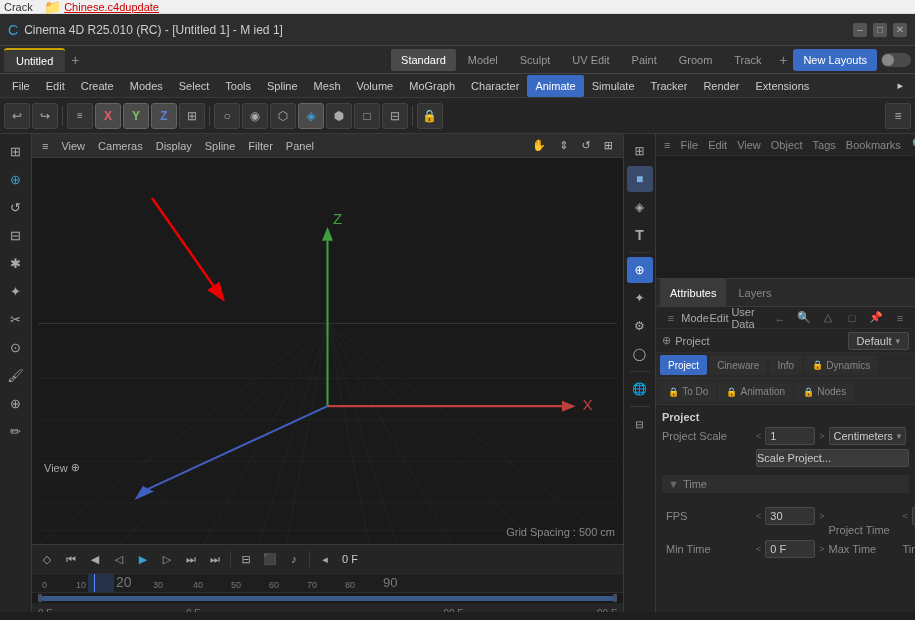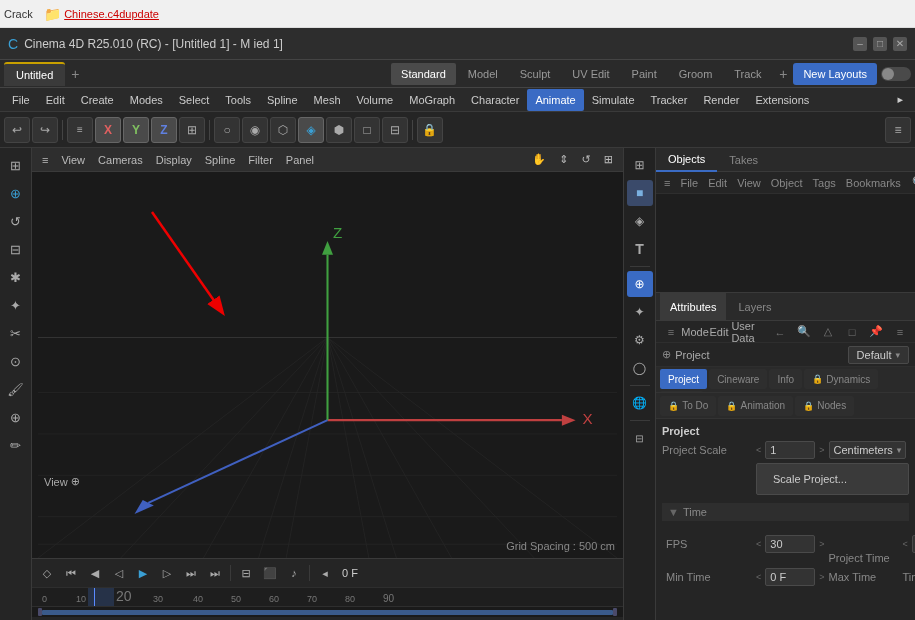--- a/index.html
+++ b/index.html
@@ -75,24 +75,24 @@
     .attr-section { margin: 4px 0; }
     .attr-section-header { background: #2e2e2e; padding: 3px 6px; font-size: 11px; color: #888; cursor: pointer; display: flex; align-items: center; gap: 4px; }
     .attr-section-arrow { color: #666; }
 
     
     .sub-tabs { display: flex; align-items: center; padding: 0 4px; gap: 2px; height: 24px; border-bottom: 1px solid #333; flex-wrap: wrap; overflow: hidden; }
     .sub-tab { padding: 0 8px; height: 20px; display: flex; align-items: center; font-size: 10px; color: #888; cursor: pointer; border-radius: 2px; background: #2e2e2e; gap: 3px; }
     .sub-tab.active { background: #3a6bc4; color: #fff; }
 
     
-    .scale-btn { background: #3a3a3a; border: 1px solid #4a4a4a; border-radius: 2px; color: #ccc; font-size: 11px; height: 32px; padding: 0 16px; cursor: pointer; display: flex; align-items: center; }
-
-    
-    .system-bar { background: #f0f0f0; height: 28px; display: flex; align-items: center; padding: 0 4px; border-bottom: 1px solid #ddd; }
+    .scale-btn { background: #3a3a3a; border: 1px solid #4a4a4a; border-radius: 2px; color: #ccc; font-size: 11px; height: 18px; padding: 0 0; cursor: pointer; display: flex; align-items: center; }
+
+    
+    .system-bar { background: #f0f0f0; height: 14px; display: flex; align-items: center; padding: 0 4px; border-bottom: 1px solid #ddd; }
 
     
     .folder-icon { color: #c8a000; font-size: 14px; }
     .left-tools { width: 32px; background: #252525; border-right: 1px solid #3a3a3a; display: flex; flex-direction: column; align-items: center; padding: 4px 0; gap: 2px; }
     .viewport-body { flex: 1; background: #1a1a1a; position: relative; overflow: hidden; }
 
     
     .timeline-section { height: 68px; background: #252525; border-top: 1px solid #3a3a3a; flex-shrink: 0; }
     .tl-top { height: 28px; display: flex; align-items: center; padding: 0 4px; gap: 2px; }
     .tl-ruler { height: 20px; background: #1e1e1e; display: flex; align-items: center; padding: 0 6px; overflow: hidden; border-top: 1px solid #2e2e2e; border-bottom: 1px solid #2e2e2e; position: relative; }
@@ -319,21 +319,21 @@
         <div style="position:relative;width:100%;height:100%;display:flex;align-items:flex-end;padding-bottom:2px;padding-left:4px;">
           <div style="position:absolute;left:4px;"><span style="font-size:9px;color:#777;">0</span></div>
           <div style="position:absolute;left:38px;"><span style="font-size:9px;color:#777;">10</span></div>
           <div style="position:absolute;left:78px;"><span style="font-size:14px;color:#777;">20</span></div>
           <div style="position:absolute;left:115px;"><span style="font-size:9px;color:#777;">30</span></div>
           <div style="position:absolute;left:155px;"><span style="font-size:9px;color:#777;">40</span></div>
           <div style="position:absolute;left:193px;"><span style="font-size:9px;color:#777;">50</span></div>
           <div style="position:absolute;left:231px;"><span style="font-size:9px;color:#777;">60</span></div>
           <div style="position:absolute;left:269px;"><span style="font-size:9px;color:#777;">70</span></div>
           <div style="position:absolute;left:307px;"><span style="font-size:9px;color:#777;">80</span></div>
-          <div style="position:absolute;left:345px;"><span style="font-size:10px;color:#777;">90</span></div>
+          <div style="position:absolute;left:345px;"><span style="font-size:13px;color:#777;">90</span></div>
         </div>
       </div>
 
       <div style="height:10px;background:#1a1a1a;display:flex;align-items:center;padding:0 6px;">
         <div style="width:4px;height:8px;background:#4a4a6a;border-radius:1px;cursor:ew-resize;"></div>
         <div style="flex:1;height:5px;background:#3a5a8a;border-radius:1px;"></div>
         <div style="width:4px;height:8px;background:#4a4a6a;border-radius:1px;cursor:ew-resize;"></div>
       </div>
 
       <div class="tl-bottom">
@@ -361,24 +361,20 @@
     <div class="rt-sep"></div>
     <div class="rt-btn">🌐</div>
     <div class="rt-sep"></div>
     <div class="rt-btn" style="font-size:10px;">⊟</div>
   </div>
 
   <div class="right-panel" style="width:260px;display:flex;flex-direction:column;background:#252525;border-left:1px solid #3a3a3a;">
 
     <div style="height:145px;border-bottom:1px solid #3a3a3a;display:flex;flex-direction:column;">
 
-      <div class="objects-tabs" style="background:#2a2a2a;">
-        <div class="obj-tab active">Objects</div>
-        <div class="obj-tab">Takes</div>
-      </div>
 
       <div style="height:22px;display:flex;align-items:center;padding:0 4px;gap:2px;border-bottom:1px solid #2e2e2e;background:#252525;">
         <div class="obj-tool">≡</div>
         <div class="obj-tool">File</div>
         <div class="obj-tool">Edit</div>
         <div class="obj-tool">View</div>
         <div class="obj-tool">Object</div>
         <div class="obj-tool">Tags</div>
         <div class="obj-tool">Bookmarks</div>
         <div style="flex:1"></div>

